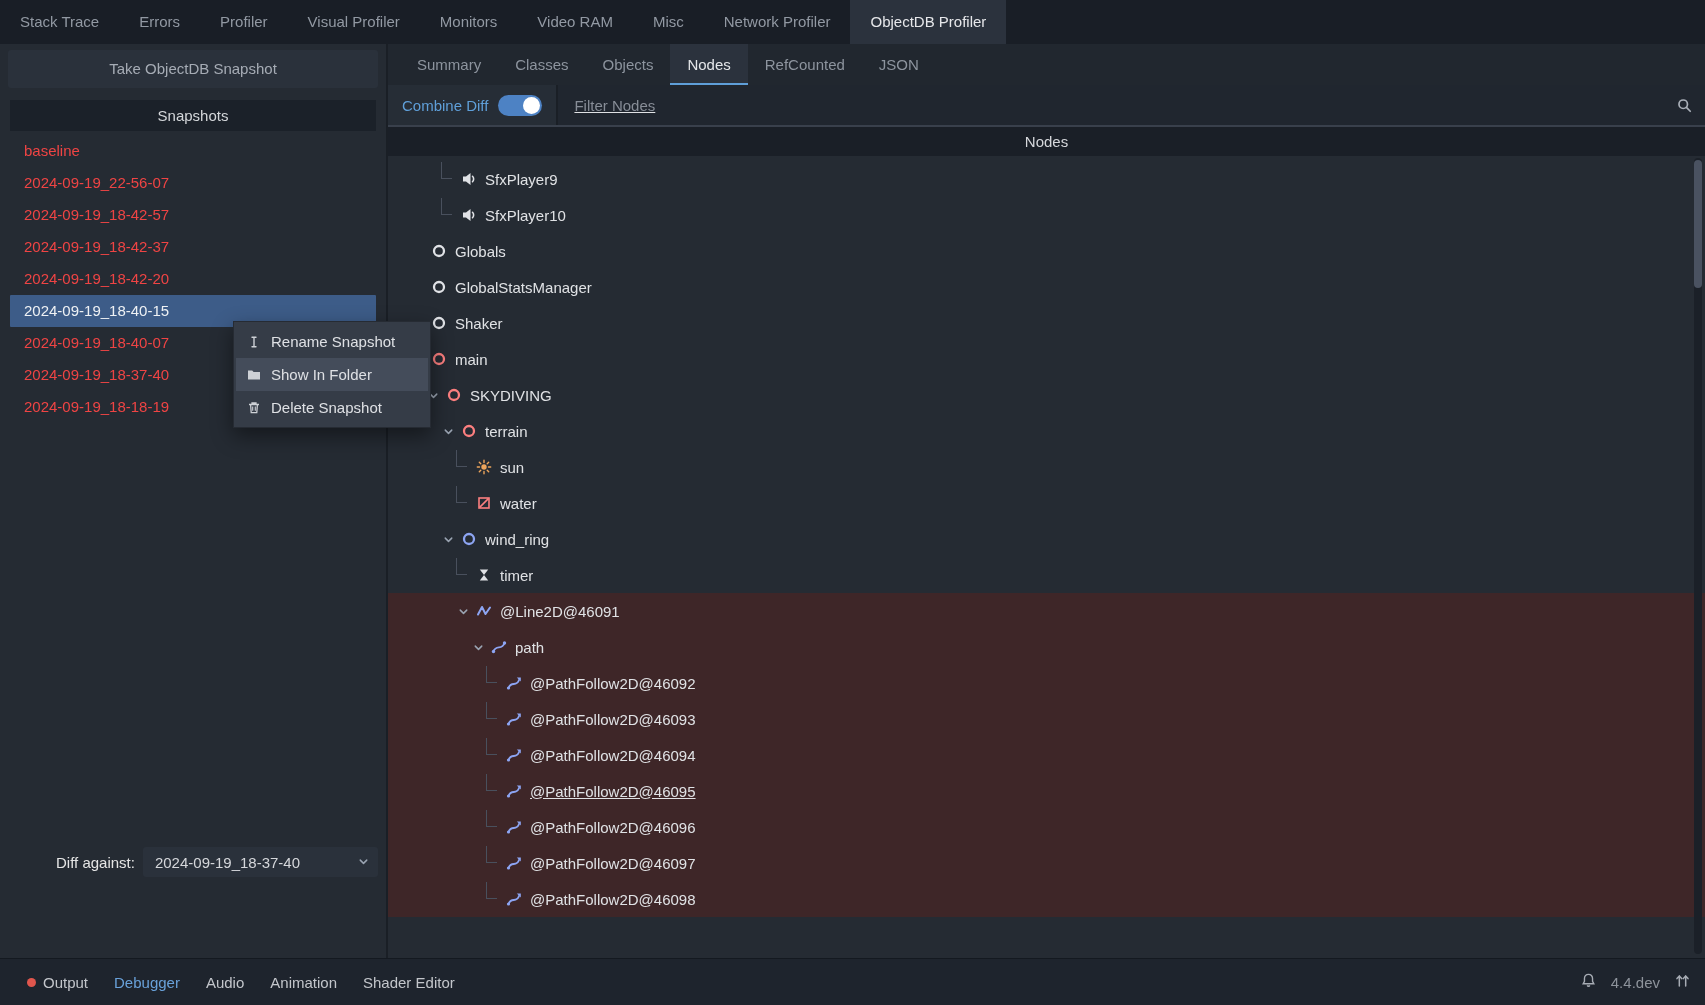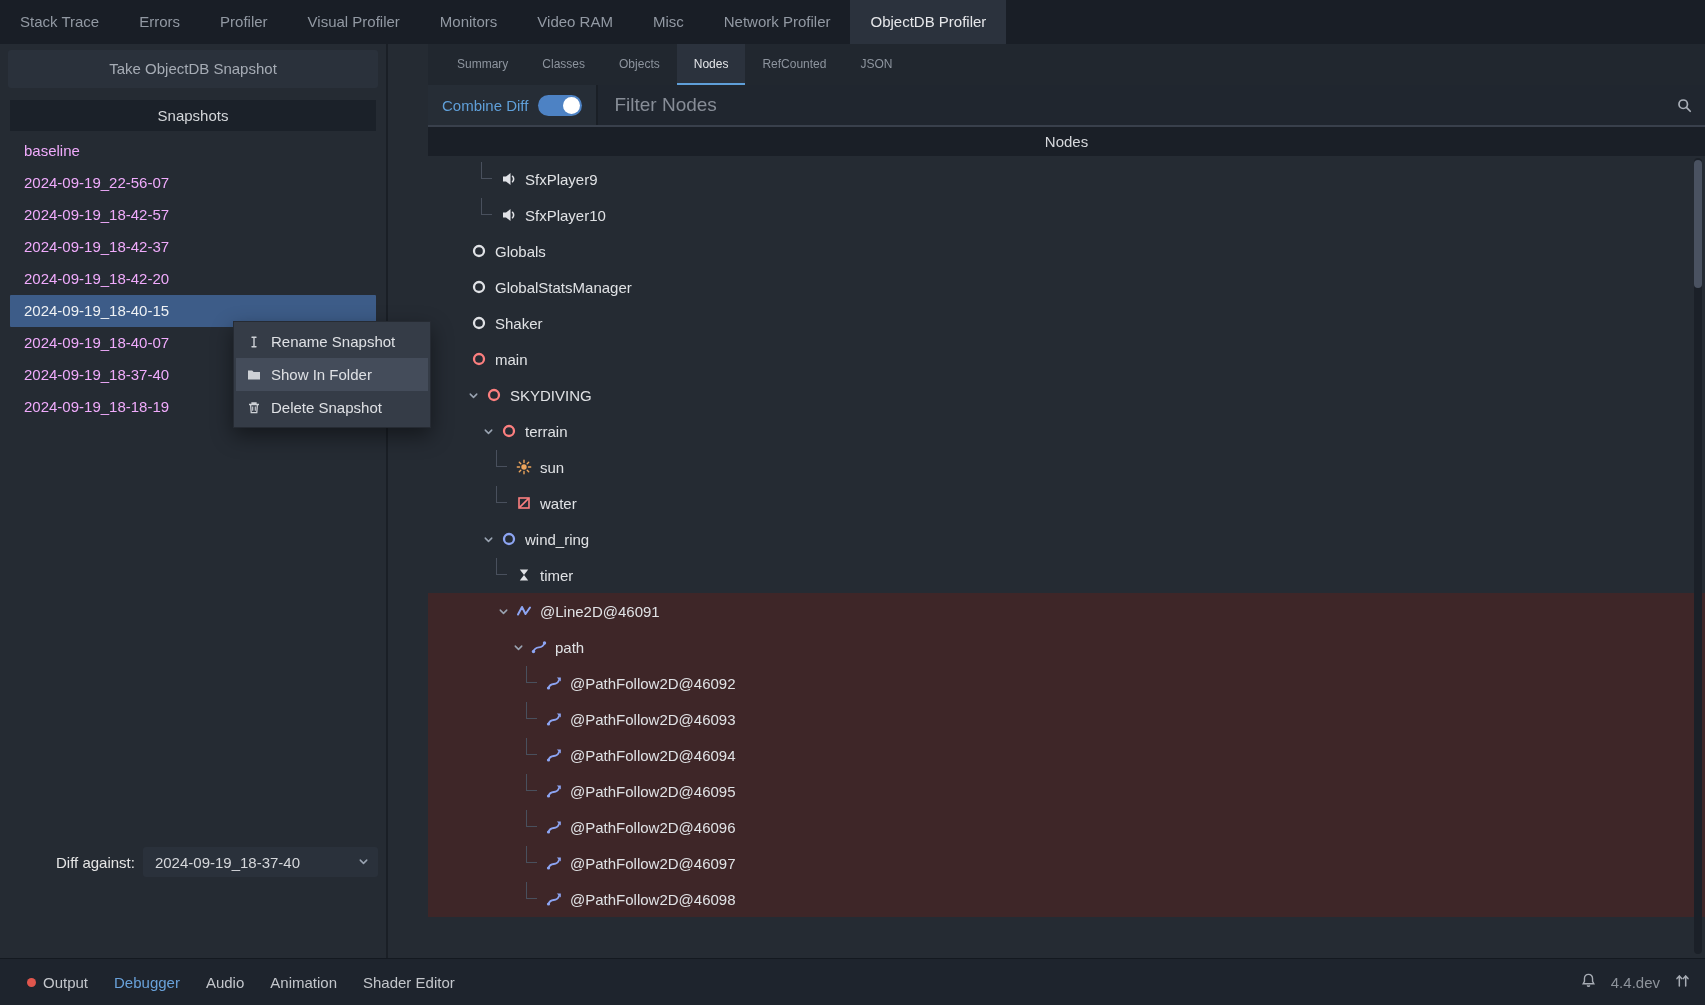--- a/index.html
+++ b/index.html
@@ -6,55 +6,55 @@
   html,body { margin:0; padding:0; background:#11151b; }
   body { font-family:"Liberation Sans","DejaVu Sans",sans-serif; }
   .app { width:1705px; height:1005px; display:flex; flex-direction:column;
          background:#252b33; position:relative; overflow:hidden; color:#dfe1e4; }
 
   
   .top-tabbar { height:44px; flex:none; background:#191e26; display:flex; align-items:stretch; }
   .tab { padding:0 20px; line-height:44px; font-size:15px; color:#9299a3; white-space:nowrap; }
   .tab.active { background:#2b323d; color:#e6e7ea; }
 
-  .main { flex:1; display:flex; min-height:0;gap:40px; }
+  .main { flex:1; display:flex; min-height:0; }
 
   
   .left-panel { width:388px; flex:none; display:flex; flex-direction:column;
                 border-right:2px solid #1a1f26; background:#252b33; }
   .take-btn { margin:6px 8px; height:38px; line-height:38px; flex:none; text-align:center;
               background:#2a313b; border-radius:3px; color:#a6acb5; font-size:15px; }
   .snap-header { margin:6px 10px 2px; height:31px; line-height:31px; flex:none; text-align:center;
                  background:#1b2129; color:#d4d7da; font-size:15px; }
   .snap-list { flex:1; min-height:0; padding-top:2px; }
   .snap-item { height:32px; line-height:32px; margin:0 10px; padding-left:14px; font-size:15px;
-               color:#f0abfc; white-space:nowrap; overflow:hidden; border-radius:1px; }
+               color:#ef4444; white-space:nowrap; overflow:hidden; border-radius:1px; }
   .snap-item.selected { background:var(--sel,#3d5c88); color:#eef1f4; }
   .diff-row { height:32px; flex:none; display:flex; align-items:center; padding:0 8px; gap:8px; }
   .diff-label { font-size:15px; color:#e5e5e5; white-space:nowrap;margin-left:48px; }
   .diff-select { flex:1; height:30px; background:#2a313b; border-radius:3px; display:flex;
                  align-items:center; justify-content:space-between; padding:0 8px 0 12px;
                  font-size:15px; color:#d5d7db; }
   .bottom-spacer { height:80px; flex:none; }
 
   
   .right-panel { flex:1; display:flex; flex-direction:column; min-width:0; background:#252b33; }
   .subtabs { height:41px; flex:none; display:flex; padding-left:12px; background:#21272f; }
-  .subtab { padding:0 17px; line-height:41px; font-size:12px; color:#8d949e; white-space:nowrap; }
+  .subtab { padding:0 17px; line-height:41px; font-size:15px; color:#8d949e; white-space:nowrap; }
   .subtab.active { background:#2b323d; color:#e4e6e9; box-shadow: inset 0 -2px 0 var(--accent,#5f9fd9); }
 
   .toolbar { height:40px; flex:none; display:flex; align-items:center; background:#262d36; }
   .combine { display:flex; align-items:center; gap:10px; padding:0 14px; }
   .combine-label { color:var(--accent,#5f9fd9); font-size:15px; white-space:nowrap; }
   .toggle { width:44px; height:21px; border-radius:11px; background:var(--toggle,#4d82c4); position:relative; flex:none; }
   .toggle .knob { position:absolute; right:2px; top:2px; width:17px; height:17px; border-radius:50%; background:#ffffff; }
   .vsep { width:2px; height:40px; background:#1a1f26; flex:none; }
   .filter-wrap { flex:1; height:40px; display:flex; align-items:center; background:#20262f; padding:0 12px 0 14px; min-width:0; }
   .filter-wrap input { flex:1; background:transparent; border:none; outline:none; color:#e0e2e5;
-                       font-size:19px; font-family:inherit; min-width:0; }
+                       font-size:15px; font-family:inherit; min-width:0;text-decoration:underline; }
   .filter-wrap input::placeholder { color:#878d97; opacity:1; }
   .filter-wrap .icon { flex:none; display:flex; }
 
   
   .tree { flex:1; min-height:0; position:relative; border-top:2px solid #39404c; background:#252b33; overflow:hidden; }
   .tree-header { height:29px; line-height:29px; background:#1a1f27; text-align:center; font-size:15px; color:#d6d8dc; }
   .tree-rows { padding-top:5px; }
   .trow { height:36px; display:flex; align-items:center; font-size:15px; color:#e0e2e5; }
   .trow.hl { background:var(--hl,#3e2628); }
   .slot { width:24px; height:100%; flex:none; display:flex; align-items:center; justify-content:center; }
@@ -356,21 +356,21 @@
               </div>
               <span class="ticon">
                 <svg width="16" height="16" viewBox="0 0 16 16" xmlns="http://www.w3.org/2000/svg">
                   <path d="M2.5 13C5 5.5 10.5 12.5 13 5" fill="none" stroke="#8da5f3" stroke-width="1.8" stroke-linecap="round"></path>
                   <circle cx="2.5" cy="13" r="1.6" fill="#8da5f3"></circle>
                   <path d="M10.8 2.6h4v4z" fill="#8da5f3"></path>
                 </svg>
               </span>
               <span class="tlabel">@PathFollow2D@46094</span>
             </div>
-            <div class="trow hl" style="padding-left: 93px;">
+            <div class="trow hl" style="padding-left: 93px; text-decoration: underline;">
               <div class="slot">
                 <span class="conn"></span>
               </div>
               <span class="ticon">
                 <svg width="16" height="16" viewBox="0 0 16 16" xmlns="http://www.w3.org/2000/svg">
                   <path d="M2.5 13C5 5.5 10.5 12.5 13 5" fill="none" stroke="#8da5f3" stroke-width="1.8" stroke-linecap="round"></path>
                   <circle cx="2.5" cy="13" r="1.6" fill="#8da5f3"></circle>
                   <path d="M10.8 2.6h4v4z" fill="#8da5f3"></path>
                 </svg>
               </span>

